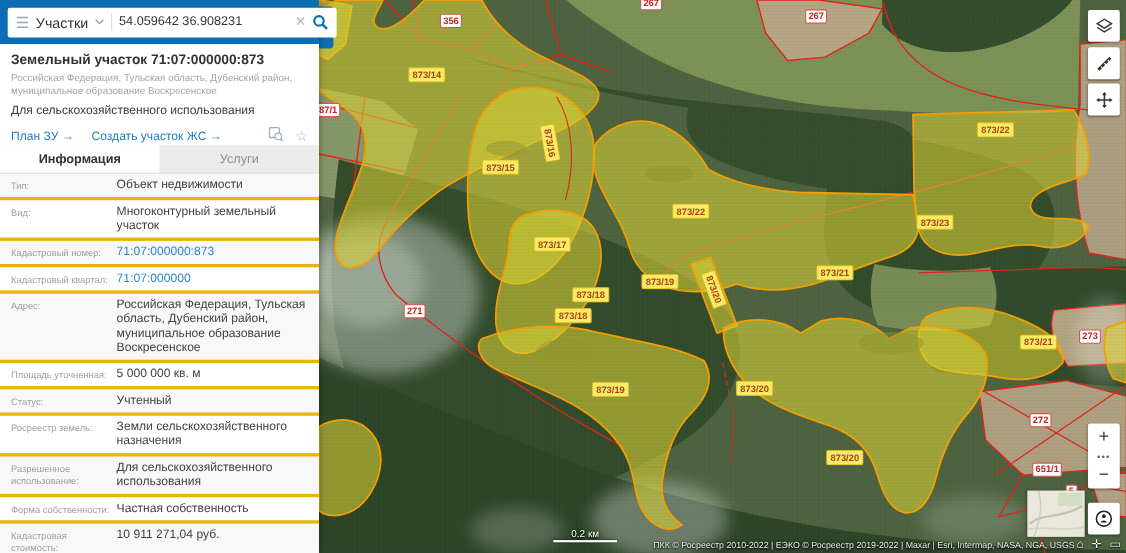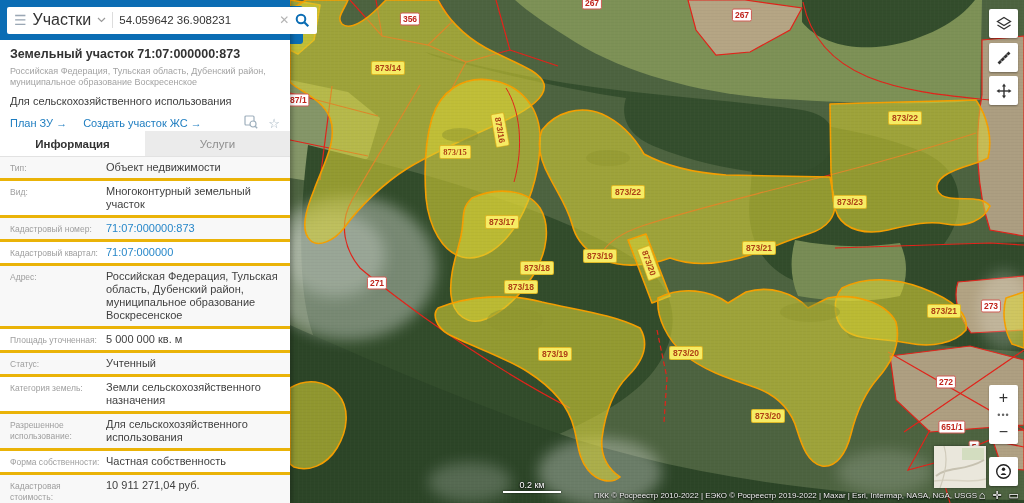--- a/index.html
+++ b/index.html
@@ -3,21 +3,21 @@
 <meta charset="utf-8">
 <style>
   html,body{margin:0;padding:0}
   body{width:1024px;height:503px;overflow:hidden;font-family:"Liberation Sans",sans-serif;background:#fff}
   .app{display:flex;width:1024px;height:503px}
   
   .sidebar{width:290px;flex:0 0 290px;background:#fff;position:relative;z-index:5;box-shadow:2px 0 5px rgba(0,0,0,.3);display:flex;flex-direction:column}
   .searchbar{height:40px;background:#0b6db4;display:flex;align-items:center;padding:0 7px;flex:0 0 40px}
   .search-widget{background:#fff;border-radius:2px;height:27px;flex:1;display:flex;align-items:center;padding:0 7px;gap:6px}
   .menu-icon{color:#9aa7b4;font-size:14px;line-height:14px;cursor:pointer}
-  .cat{font-size:16px;color:#333;cursor:pointer}
+  .cat{font-size:13px;color:#333;cursor:pointer}
   .chev svg{display:block}
   .vdiv{width:1px;height:16px;background:#ddd}
   .query{border:none;outline:none;flex:1;font-size:11.5px;color:#333;min-width:0;font-family:inherit;padding:0}
   .clear{color:#b3b3b3;font-size:12px;cursor:pointer}
   .mag{display:flex;cursor:pointer}
   .panel-head{padding:7px 10px 0}
   .ptitle{font-size:12.5px;font-weight:bold;color:#333;margin:0 0 5px}
   .sub{font-size:9px;color:#a3a3a3;margin:0 0 7px;line-height:11px}
   .usage{font-size:11px;color:#3c3c3c;margin:0 0 8px}
   .links-row{display:flex;align-items:center;font-size:11px;gap:16px}
@@ -125,21 +125,21 @@
         </div>
         <div class="row">
           <span class="lbl">Площадь уточненная:</span>
           <div class="val">5 000 000 кв. м</div>
         </div>
         <div class="row odd">
           <span class="lbl">Статус:</span>
           <div class="val">Учтенный</div>
         </div>
         <div class="row">
-          <span class="lbl">Категория земель:</span>
+          <span class="lbl">Росреестр земель:</span>
           <div class="val">Земли сельскохозяйственного назначения</div>
         </div>
         <div class="row odd">
           <span class="lbl">Разрешенное использование:</span>
           <div class="val">Для сельскохозяйственного использования</div>
         </div>
         <div class="row">
           <span class="lbl">Форма собственности:</span>
           <div class="val">Частная собственность</div>
         </div>
@@ -225,21 +225,21 @@
         <ellipse cx="225" cy="320" rx="28" ry="12"></ellipse>
         <ellipse cx="520" cy="312" rx="30" ry="10"></ellipse>
         <ellipse cx="318" cy="158" rx="22" ry="8"></ellipse>
         <ellipse cx="170" cy="135" rx="18" ry="7"></ellipse>
       </g>
     </svg>
     <div class="grain"></div>
     <div id="label-layer">
         <span class="plabel" style="left: -7px; top: 23px; transform: translate(-50%, -50%);">873/13</span>
         <span class="plabel" style="left: 98px; top: 68px; transform: translate(-50%, -50%);">873/14</span>
-        <span class="plabel" style="left: 165px; top: 152px; transform: translate(-50%, -50%); font-family: Liberation Serif, serif;">873/15</span>
+        <span class="plabel" style="left: 165px; top: 152px; transform: translate(-50%, -50%);">873/15</span>
         <span class="plabel" style="left: 210px; top: 130px; transform: translate(-50%, -50%) rotate(80deg);">873/16</span>
         <span class="plabel" style="left: 212px; top: 222px; transform: translate(-50%, -50%);">873/17</span>
         <span class="plabel" style="left: 247px; top: 268px; transform: translate(-50%, -50%);">873/18</span>
         <span class="plabel" style="left: 231px; top: 287px; transform: translate(-50%, -50%);">873/18</span>
         <span class="plabel" style="left: 310px; top: 256px; transform: translate(-50%, -50%);">873/19</span>
         <span class="plabel" style="left: 265px; top: 354px; transform: translate(-50%, -50%);">873/19</span>
         <span class="plabel" style="left: 359px; top: 263px; transform: translate(-50%, -50%) rotate(70deg);">873/20</span>
         <span class="plabel" style="left: 396px; top: 353px; transform: translate(-50%, -50%);">873/20</span>
         <span class="plabel" style="left: 478px; top: 416px; transform: translate(-50%, -50%);">873/20</span>
         <span class="plabel" style="left: 469px; top: 248px; transform: translate(-50%, -50%);">873/21</span>

